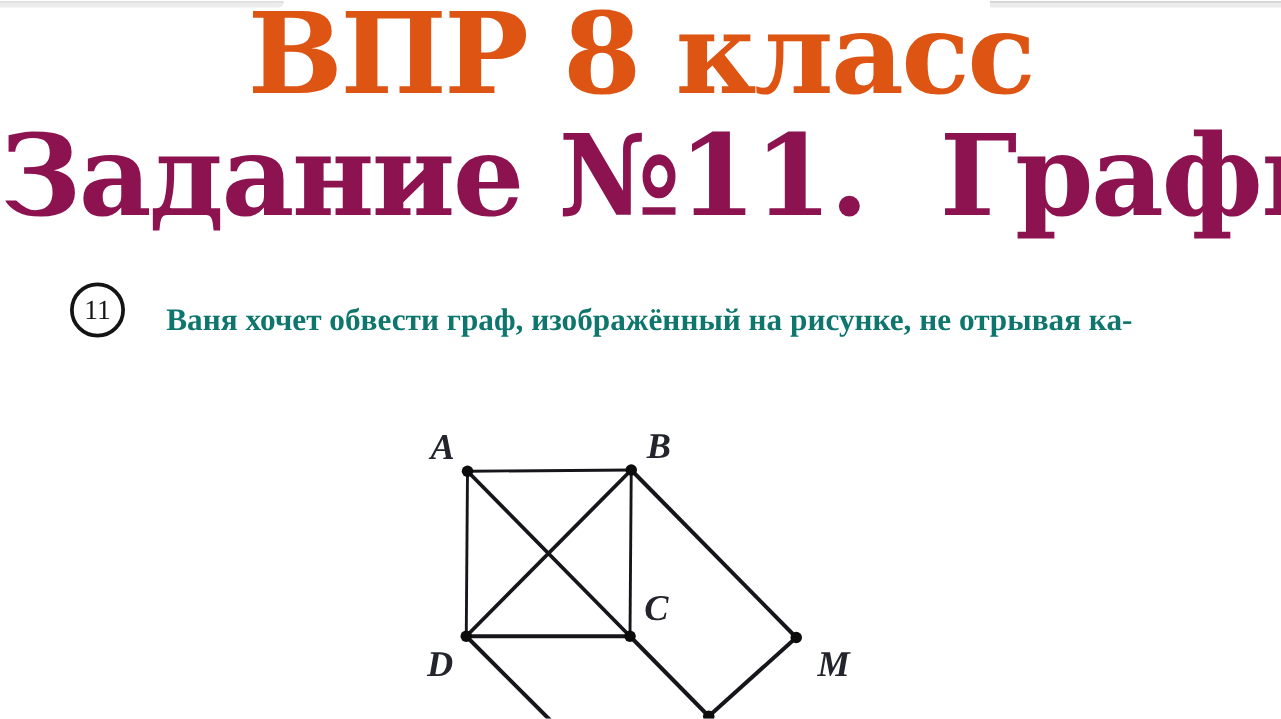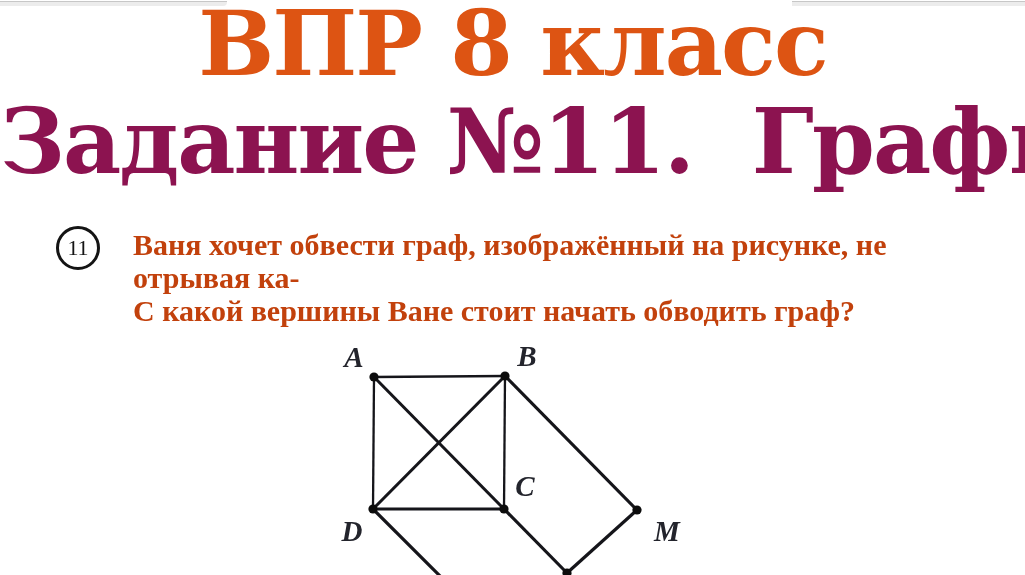--- a/index.html
+++ b/index.html
@@ -34,23 +34,23 @@
 
   
   .problem-number {
     position: absolute; left: 56px; top: 226px;
     width: 38px; height: 38px;
     border: 3px solid #141414; border-radius: 50%;
     display: flex; align-items: center; justify-content: center;
     font-size: 22px; color: #141414;
   }
   .problem-text {
-    position: absolute; left: 133px; top: 228px; width: 800px;
-    font-size: 30px; line-height: 33px; font-weight: bold;
-    color: #c2410c;
+    position: absolute; left: 133px; top: 240px; width: 800px;
+    font-size: 25px; line-height: 33px; font-weight: bold;
+    color: #0f766e;
   }
 
   
   #graph { position: absolute; left: 280px; top: 340px; }
   #graph text {
     font-family: "Liberation Serif", serif;
     font-style: italic; font-weight: bold;
     font-size: 29px;
   }
 </style>
@@ -64,21 +64,20 @@
   <div class="title-line" style="color: rgb(221, 84, 19);">ВПР 8 класс</div>
   <div class="title-line" style="color: rgb(140, 19, 80);">Задание №11.&nbsp; Графы</div>
 </div>
 
 <div class="problem-number">
   <span>11</span>
 </div>
 
 <div class="problem-text">
   <div>Ваня хочет обвести граф, изображённый на рисунке, не отрывая ка-</div>
-  <div>С какой вершины Ване стоит начать обводить граф?</div>
 </div>
 
 <svg id="graph" width="430" height="235" viewBox="280 340 430 235">
     <line x1="374" y1="377" x2="505" y2="376" stroke="#15151a" stroke-width="2.3"></line>
     <line x1="374" y1="377" x2="373" y2="509" stroke="#15151a" stroke-width="2.3"></line>
     <line x1="505" y1="376" x2="504" y2="509" stroke="#15151a" stroke-width="2.3"></line>
     <line x1="373" y1="509" x2="504" y2="509" stroke="#15151a" stroke-width="3.2"></line>
     <line x1="374" y1="377" x2="504" y2="509" stroke="#15151a" stroke-width="3"></line>
     <line x1="505" y1="376" x2="373" y2="509" stroke="#15151a" stroke-width="3"></line>
     <line x1="505" y1="376" x2="637" y2="510" stroke="#15151a" stroke-width="3.2"></line>

